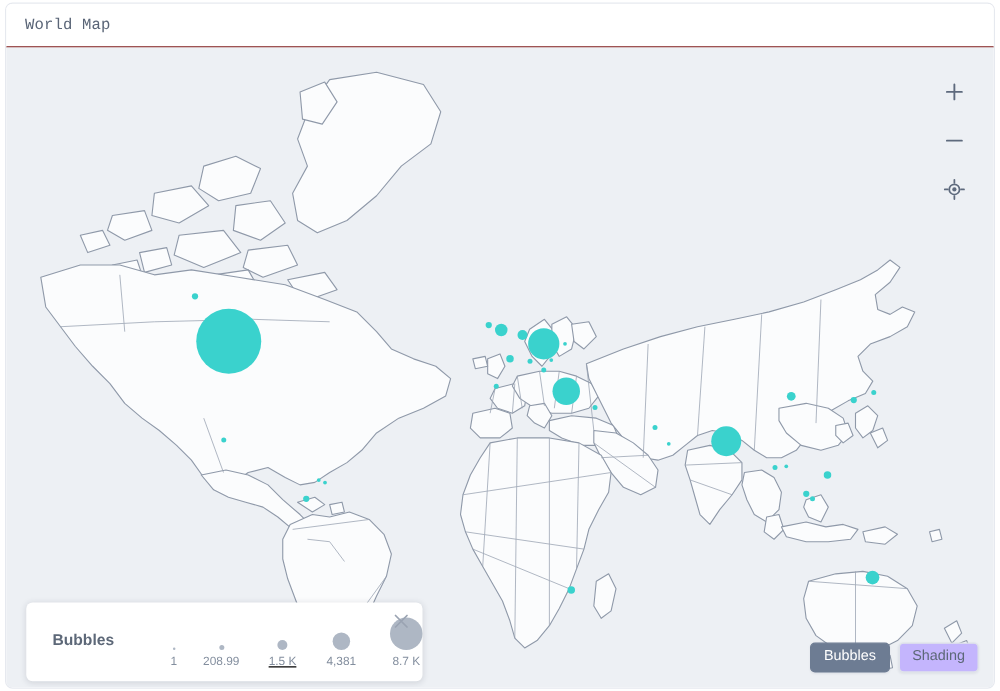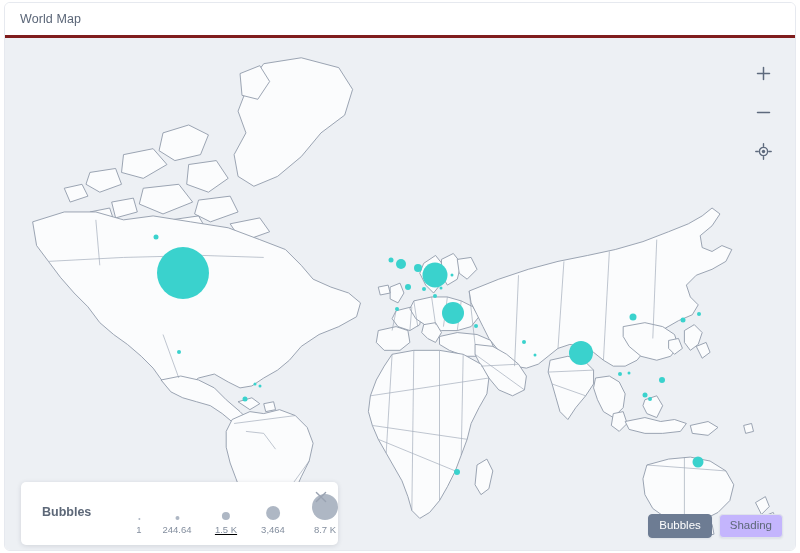--- a/index.html
+++ b/index.html
@@ -35,25 +35,26 @@
     overflow: hidden;
   }
 
   .panel-header {
     position: absolute;
     left: 0;
     top: 0;
     right: 0;
     height: 35px;
     background: #ffffff;
-    border-bottom: 3px solid #7f1d1d;
+    border-bottom: 1px solid #7f1d1d;
     box-sizing: border-box;
     display: flex;
     align-items: center;
     padding-left: 15px;
+    font-family: Liberation Mono, monospace;
   }
   .panel-title {
     font-size: 12.5px;
     color: #5a6577;
     letter-spacing: 0.1px;
   }
 
   
   .map-area {
     position: absolute;
@@ -412,33 +413,33 @@
             <div class="legend-stop" style="left: 18px;">
               <div class="legend-dot-wrap">
                 <div class="legend-dot" style="width: 2px; height: 2px;"></div>
               </div>
               <div class="legend-label">1</div>
             </div>
             <div class="legend-stop" style="left: 56px;">
               <div class="legend-dot-wrap">
                 <div class="legend-dot" style="width: 4px; height: 4px;"></div>
               </div>
-              <div class="legend-label">244.64</div>
+              <div class="legend-label">208.99</div>
             </div>
             <div class="legend-stop" style="left: 105px; text-decoration: underline;">
               <div class="legend-dot-wrap">
                 <div class="legend-dot" style="width: 8px; height: 8px;"></div>
               </div>
               <div class="legend-label">1.5 K</div>
             </div>
             <div class="legend-stop" style="left: 152px;">
               <div class="legend-dot-wrap">
                 <div class="legend-dot" style="width: 14px; height: 14px;"></div>
               </div>
-              <div class="legend-label">3,464</div>
+              <div class="legend-label">4,381</div>
             </div>
             <div class="legend-stop" style="left: 204px;">
               <div class="legend-dot-wrap">
                 <div class="legend-dot" style="width: 26px; height: 26px;"></div>
               </div>
               <div class="legend-label">8.7 K</div>
             </div>
           </div>
         <div class="legend-close">
           <svg width="12" height="12" viewBox="0 0 12 12">

